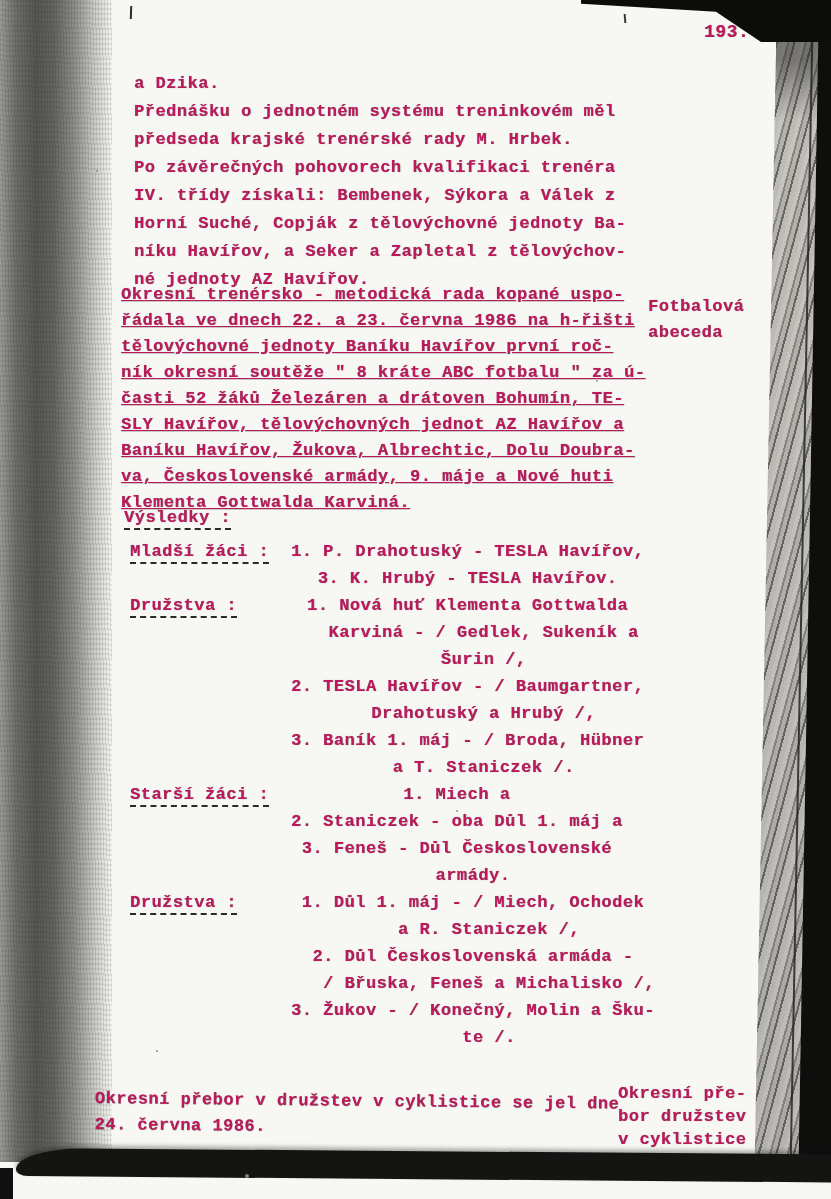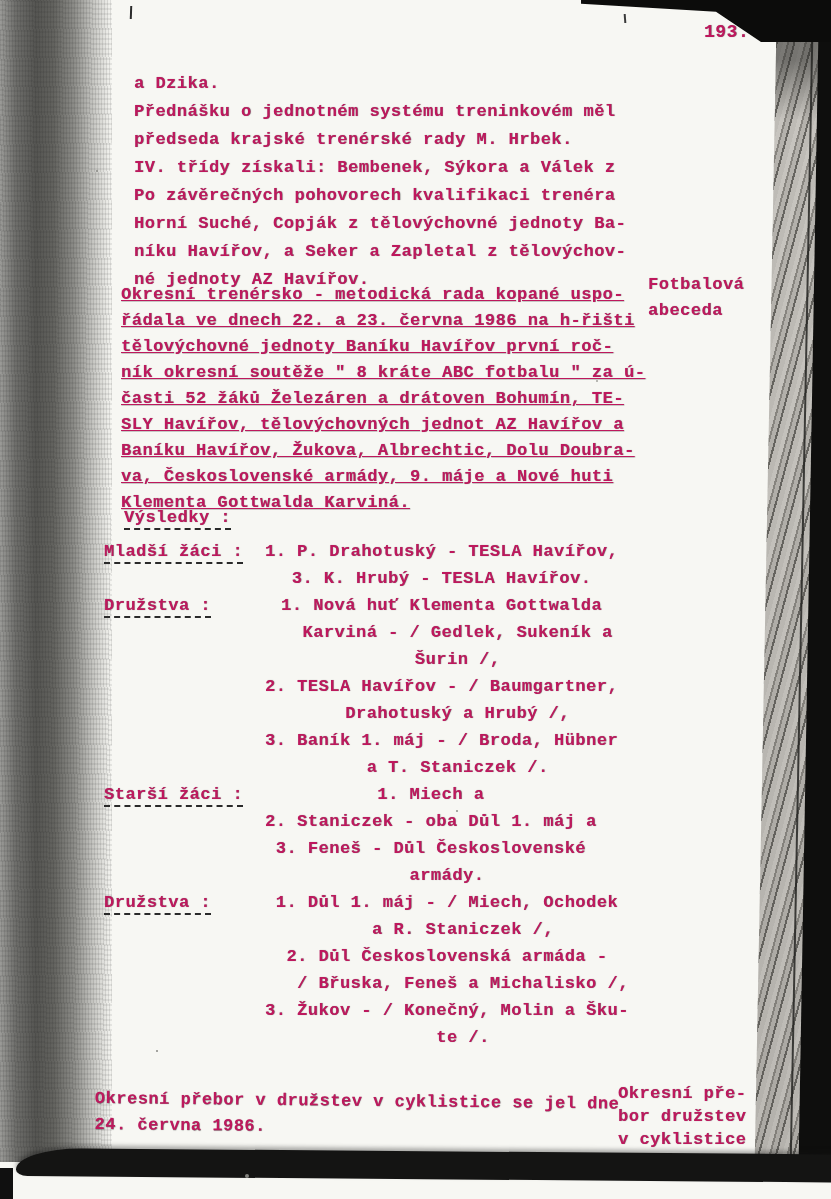--- a/index.html
+++ b/index.html
@@ -51,27 +51,27 @@
   .speck{position:absolute;left:96px;top:170px;width:2px;height:2px;border-radius:50%;background:#8a8a86;
     box-shadow:210px 330px 0 0 #94948f, 420px -60px 0 0 #9b9b96, 360px 640px 0 0 #91918c,
                60px 880px 0 0 #888884, 500px 210px 0 0 #a3a39e, 150px 1005px 0 1px #83837f;}
   
   .tw{position:absolute;font-size:17px;font-weight:700;letter-spacing:0.5px;
       text-shadow:0.4px 0.4px 0.8px rgba(25,25,25,0.55);}
   .lines > div{white-space:pre;}
   .pageno{left:704px;top:22px;font-size:18px;}
   .para1{left:134px;top:70px;line-height:28px;}
   .para2{left:121px;top:282px;line-height:26px;width:540px;text-decoration:underline;}
-  .mnote1{left:648px;top:272px;line-height:26px;}
+  .mnote1{left:648px;top:294px;line-height:26px;}
   .results{left:124px;top:508px;}
   .u{border-bottom:2px dashed #2a2a2a;padding-bottom:1px;}
   .sections{left:104px;top:538px;width:590px;}
   .sec-row{display:flex;align-items:flex-start;}
   .sec-row + .sec-row{}
-  .sec-h{width:161px;flex:none;line-height:27px;}
+  .sec-h{width:161px;flex:none;line-height:27px;padding-left:26px;}
   .sec-items{line-height:27px;text-align:center;}
   .footer{left:95px;top:1086px;line-height:26px;transform:rotate(0.6deg);transform-origin:left top;}
   .mnote2{left:618px;top:1082px;line-height:23px;}
 </style>
 </head>
 <body>
 
 <div class="scan">
 
   <div class="spine"></div>
@@ -83,22 +83,22 @@
   <div class="tick1"></div>
   <div class="tick2"></div>
   <div class="speck"></div>
 
   <div class="tw pageno">193.</div>
 
   <div class="tw para1 lines">
       <div>a Dzika.</div>
       <div>Přednášku o jednotném systému treninkovém měl</div>
       <div>předseda krajské trenérské rady M. Hrbek.</div>
+      <div>Po závěrečných pohovorech kvalifikaci trenéra</div>
       <div>IV. třídy získali: Bembenek, Sýkora a Válek z</div>
-      <div>Po závěrečných pohovorech kvalifikaci trenéra</div>
       <div>Horní Suché, Copják z tělovýchovné jednoty Ba-</div>
       <div>níku Havířov, a Seker a Zapletal z tělovýchov-</div>
       <div>né jednoty AZ Havířov.</div>
     </div>
 
   <div class="tw para2 lines">
       <div>Okresní trenérsko - metodická rada kopané uspo-</div>
       <div>řádala ve dnech 22. a 23. června 1986 na h-řišti</div>
       <div>tělovýchovné jednoty Baníku Havířov první roč-</div>
       <div>ník okresní soutěže " 8 kráte ABC fotbalu " za ú-</div>

